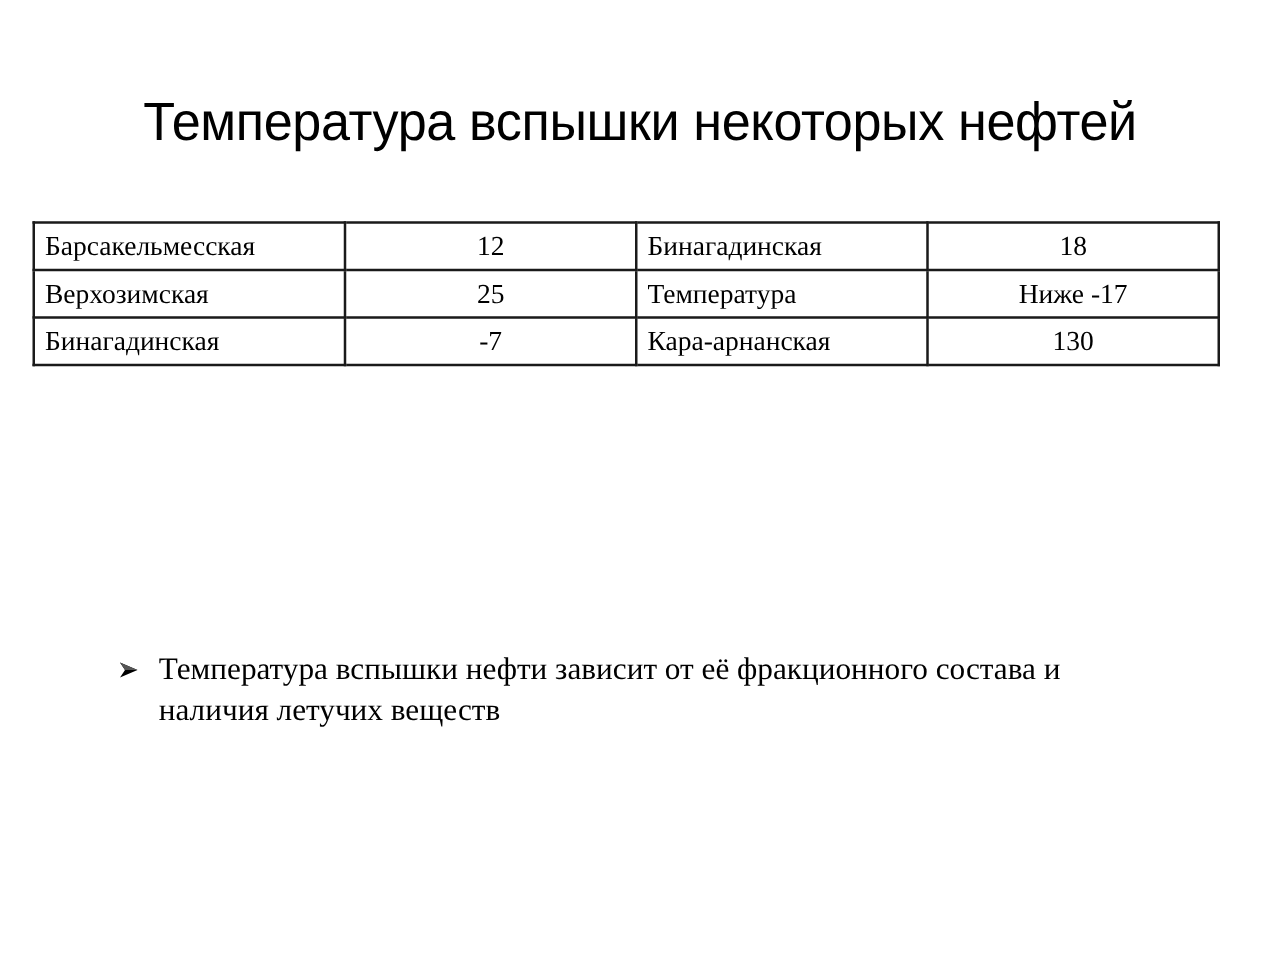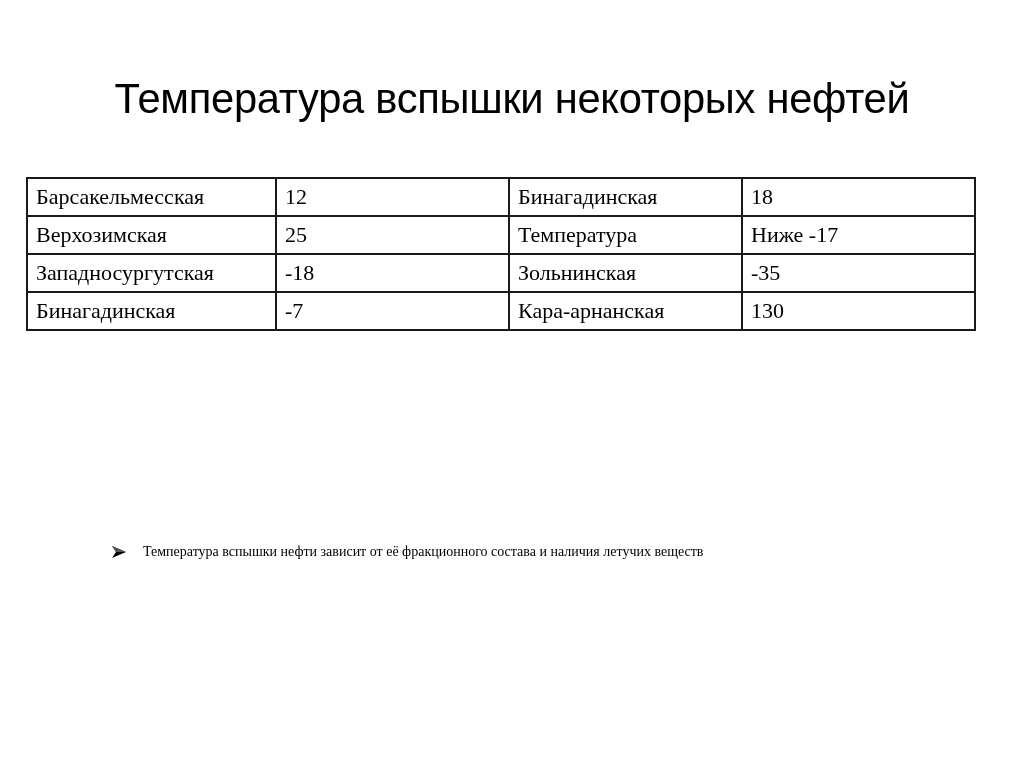--- a/index.html
+++ b/index.html
@@ -52,42 +52,42 @@
     }
     table.data-table th.temp-head {
       padding-left: 8px;
     }
     table.data-table td.name {
       text-align: left;
       white-space: nowrap;
       margin-top: 20px;
     }
     table.data-table td.value {
-      text-align: left;
+      text-align: center;
       border-radius: 17px;
     }
     col.c-name1 { width: 249px; }
     col.c-val1  { width: 233px; }
     col.c-name2 { width: 233px; }
     col.c-val2  { width: 233px; }
     sup.deg {
       font-size: 14px;
       vertical-align: 8px;
       line-height: 0;
     }
     .bullet-list {
       position: absolute;
       left: 95px;
       top: 519px;
       width: 820px;
-      margin: 16px;
+      margin: 0;
       padding: 0;
       list-style: none;
       font-family: "Liberation Serif", serif;
-      font-size: 14px;
+      font-size: 25px;
       line-height: 33px;
     }
     .bullet-item {
       position: relative;
       padding-left: 32px;
     }
     .bullet-arrow {
       position: absolute;
       left: 0;
       top: 10px;
@@ -114,26 +114,20 @@
     <td class="name">Бинагадинская</td>
     <td class="value">18</td>
   </tr>
   <tr>
     <td class="name">Верхозимская</td>
     <td class="value">25</td>
     <td class="name">Температура</td>
     <td class="value">Ниже -17</td>
   </tr>
   <tr>
-    <td class="name">Западносургутская</td>
-    <td class="value">-18</td>
-    <td class="name">Зольнинская</td>
-    <td class="value">-35</td>
-  </tr>
-  <tr>
     <td class="name">Бинагадинская</td>
     <td class="value">-7</td>
     <td class="name">Кара-арнанская</td>
     <td class="value">130</td>
   </tr>
 </tbody>
   </table>
 
 <ul class="bullet-list">
   <li class="bullet-item">

